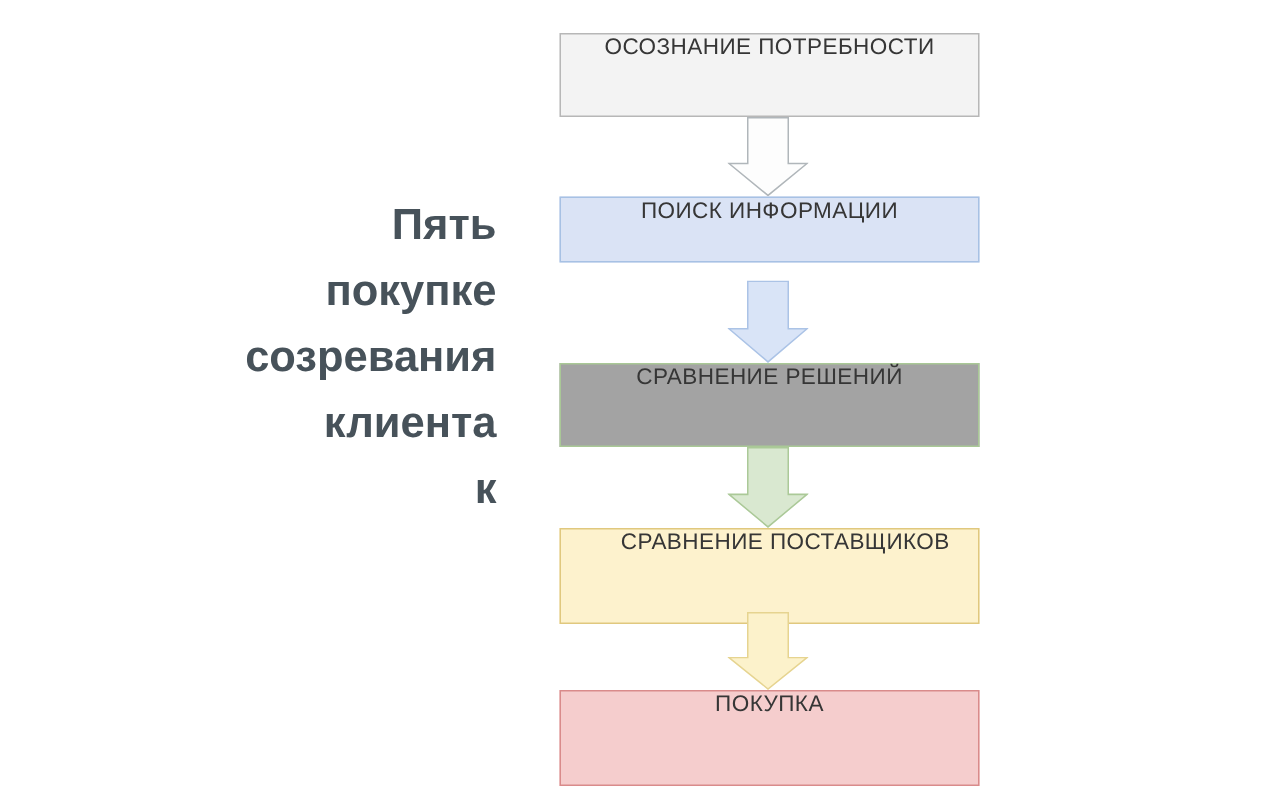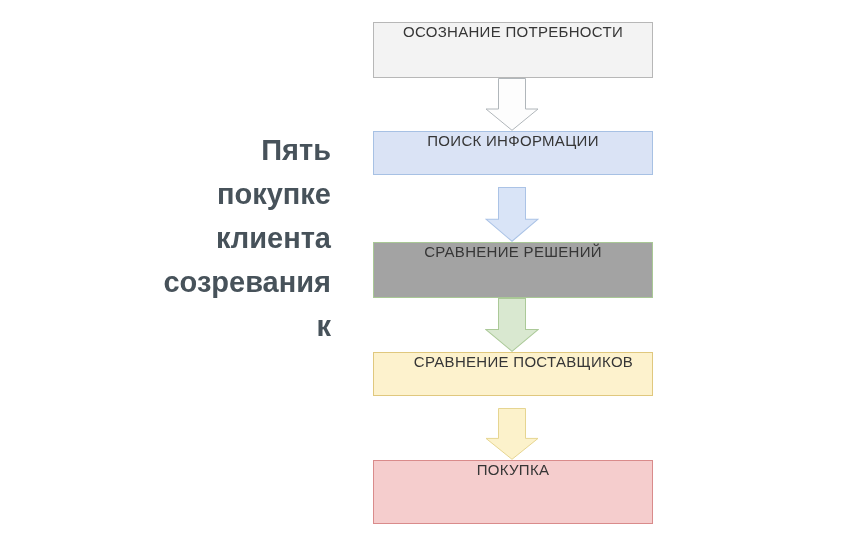--- a/index.html
+++ b/index.html
@@ -38,43 +38,43 @@
     text-align: center;
   }
   .stage-label {
     font-size: 15px;
     letter-spacing: 0.3px;
     color: #363636;
   }
   .stage-0 { top: 22px;  height: 56px; }
   .stage-1 { top: 131px; height: 44px; }
   .stage-2 { top: 242px; height: 56px; }
-  .stage-3 { top: 352px; height: 44px; padding-left: 21px; }
+  .stage-3 { top: 352px; height: 64px; padding-left: 21px; }
   .stage-4 { top: 460px; height: 64px; }
   .arrow {
     position: absolute;
     left: 485px;
     width: 54px;
     display: block;
   }
   .arrow-0 { top: 78px;  height: 53px; }
   .arrow-1 { top: 187px; height: 55px; }
   .arrow-2 { top: 298px; height: 54px; }
   .arrow-3 { top: 408px; height: 52px; }
 </style>
 </head>
 <body>
 
 <div class="canvas">
 
   <div class="diagram-title" style="color: rgb(71, 82, 90);">
     <span class="title-line">Пять</span>
     <span class="title-line">покупке</span>
+    <span class="title-line">созревания</span>
     <span class="title-line">клиента</span>
-    <span class="title-line">созревания</span>
     <span class="title-line">к</span>
   </div>
 
   <div class="stage stage-0" style="background-color: rgb(243, 243, 243); border-color: rgb(183, 183, 183);">
     <span class="stage-label">ОСОЗНАНИЕ ПОТРЕБНОСТИ</span>
   </div>
 
   <svg class="arrow arrow-0" viewBox="0 0 54 53" preserveAspectRatio="none">
     <polygon points="13.5,0.5 13.5,31 1,31 27,52.3 53,31 40.5,31 40.5,0.5" stroke-width="1" fill="#fdfdfd" stroke="#b0b6ba"></polygon>
   </svg>

